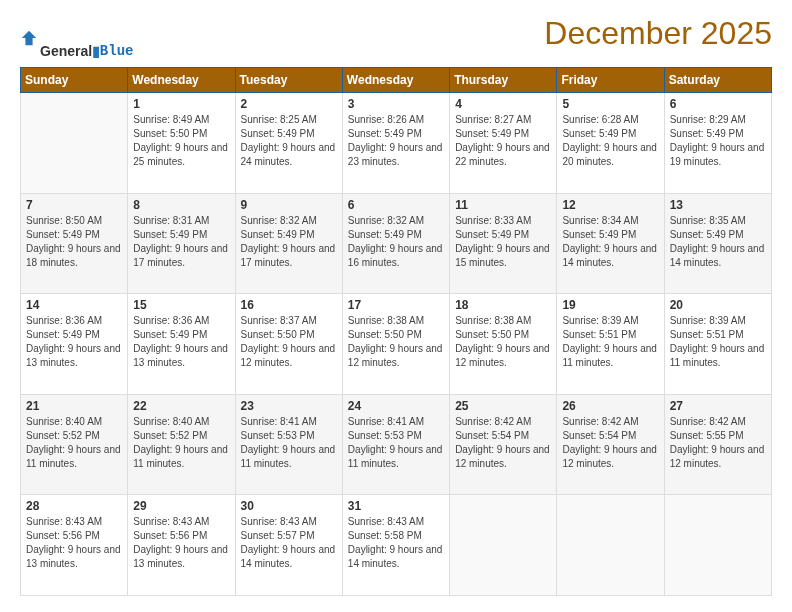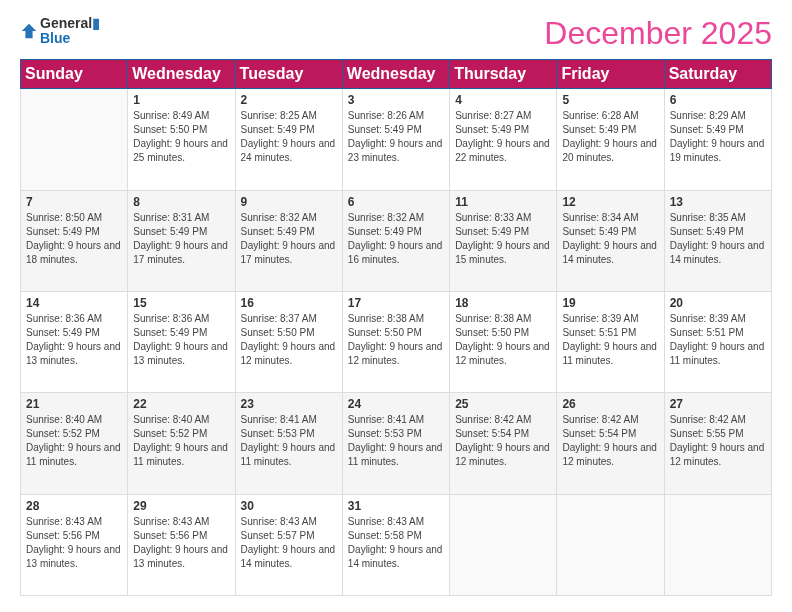--- a/index.html
+++ b/index.html
@@ -32,50 +32,51 @@
       font-size: 14px;
       font-weight: bold;
       color: #333;
       line-height: 1.1;
     }
     .logo-text span {
       color: #1a6eb5;
     }
     .logo-blue {
       color: #1a6eb5 !important;
+      font-family: Liberation Mono, monospace;
     }
     .logo-icon {
       width: 18px;
       height: 18px;
     }
     .title-block {
       text-align: right;
     }
     .main-title {
       font-size: 32px;
       font-weight: normal;
-      color: #ec4899;
+      color: #a16207;
       line-height: 1.1;
     }
     .subtitle {
       font-size: 14px;
       color: #555;
       margin-top: 2px;
     }
     .calendar {
       flex: 1;
       border: 1px solid #ccc;
       border-collapse: collapse;
       width: 100%;
       table-layout: fixed;
     }
     .calendar th {
-      background: #be185d;
+      background: #a16207;
       color: #fff;
-      font-size: 16px;
+      font-size: 12px;
       font-weight: bold;
       padding: 5px 4px;
       text-align: left;
       border: 1px solid #1a5fa0;
       margin-top: 36px;
     }
     .calendar td {
       vertical-align: top;
       border: 1px solid #ddd;
       padding: 4px 5px;
@@ -107,21 +108,21 @@
   </style>
 </head>
 <body>
 
 <div class="page">
   <div class="header">
     <div class="logo">
       <svg class="logo-icon" viewBox="0 0 20 20">
         <polygon points="10,2 18,10 14,10 14,18 6,18 6,10 2,10" fill="#2874b8"></polygon>
       </svg>
-      <div style="display:flex;flex-direction:column;line-height:1.15;">
+      <div style="display:flex;flex-direction:row;line-height:1.15;margin-top:28px;">
         <span class="logo-text">General<span style="color:#2874b8">▮</span></span>
         <span class="logo-text logo-blue" style="color:#2874b8">Blue</span>
       </div>
     </div>
     <div class="title-block">
       <div class="main-title">December 2025</div>
     </div>
   </div>
 
   <table class="calendar">

